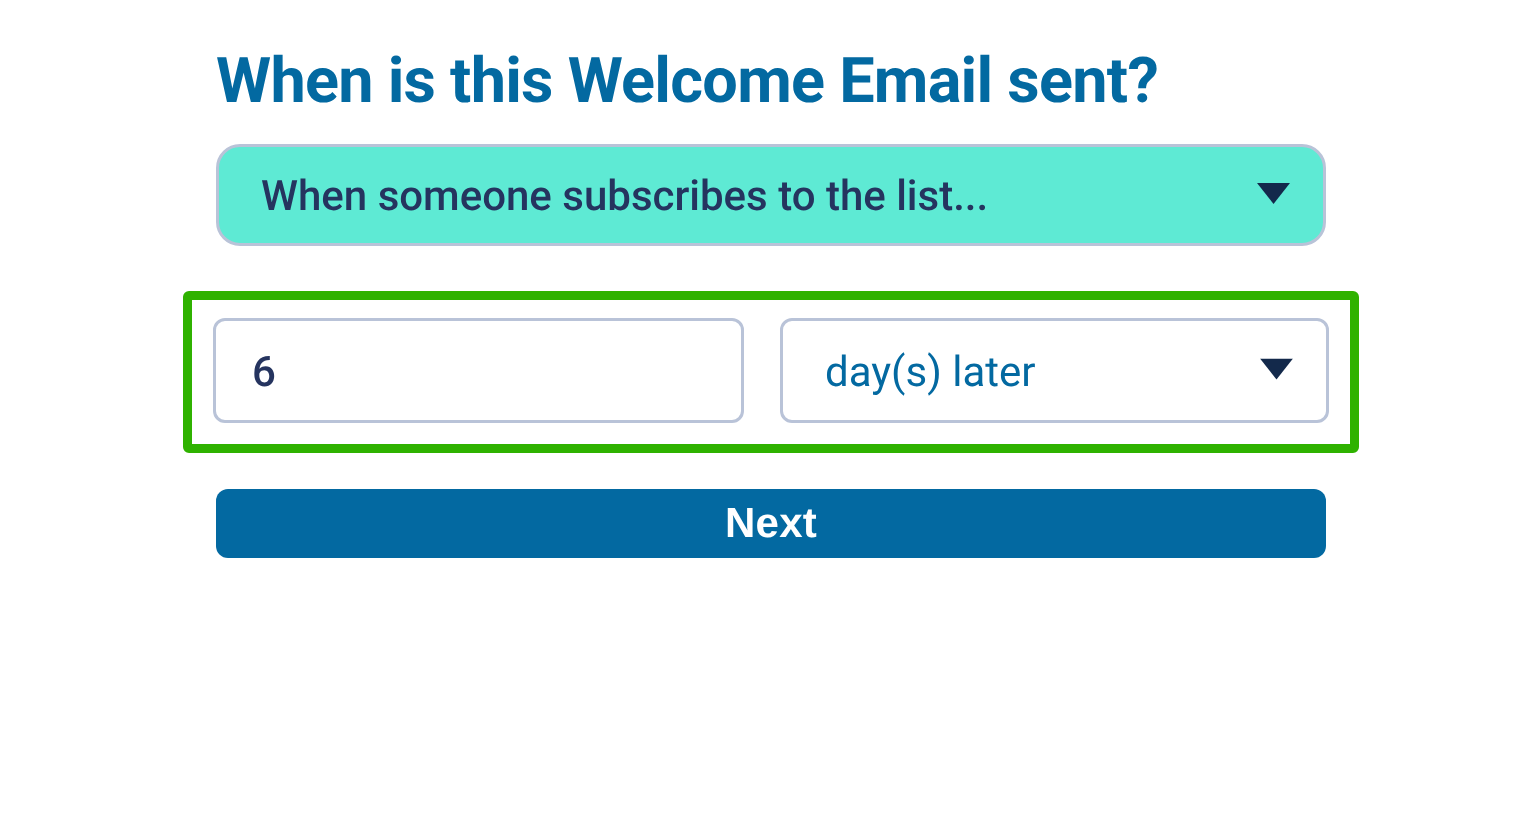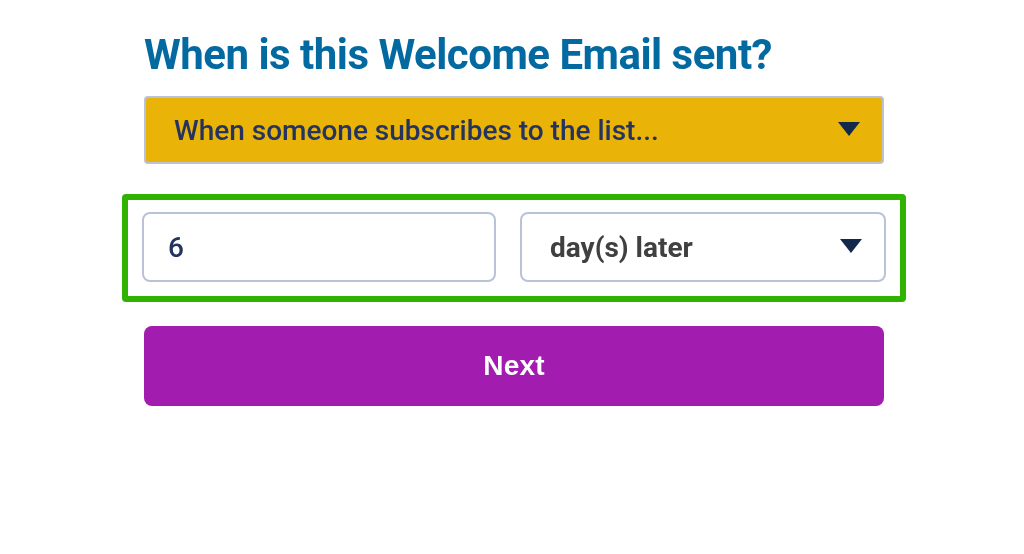--- a/index.html
+++ b/index.html
@@ -17,22 +17,22 @@
       color: #0369a1;
       font-size: 42px;
       font-weight: 700;
       line-height: 1.2;
       margin-bottom: 16px;
       letter-spacing: -0.5px;
     }
     .select-row {
       position: relative;
       border: 2px solid #b9c3d8;
-      border-radius: 4px;
-      background: #eab308;
+      border-radius: 16px;
+      background: #5eead4;
       height: 68px;
       display: flex;
       align-items: center;
       padding: 0 64px 0 28px;
       margin-bottom: 30px;
       cursor: pointer;
     }
     .select-row .label {
       color: #25345f;
       font-size: 28px;
@@ -92,28 +92,28 @@
       height: 70px;
       border: 2px solid #b9c3d8;
       border-radius: 8px;
       background: #fff;
       display: flex;
       align-items: center;
       padding: 0 64px 0 28px;
       cursor: pointer;
     }
     .unit-select .label {
-      color: #404040;
+      color: #0369a1;
       font-size: 28px;
-      font-weight: 700;
+      font-weight: 400;
     }
     .next-btn {
       width: 100%;
-      height: 80px;
-      background: #a21caf;
+      height: 46px;
+      background: #0369a1;
       border: none;
       border-radius: 8px;
       color: #ffffff;
       font-size: 28px;
       font-weight: 700;
       cursor: pointer;
       letter-spacing: 0.2px;
     }
   </style>
 </head>

